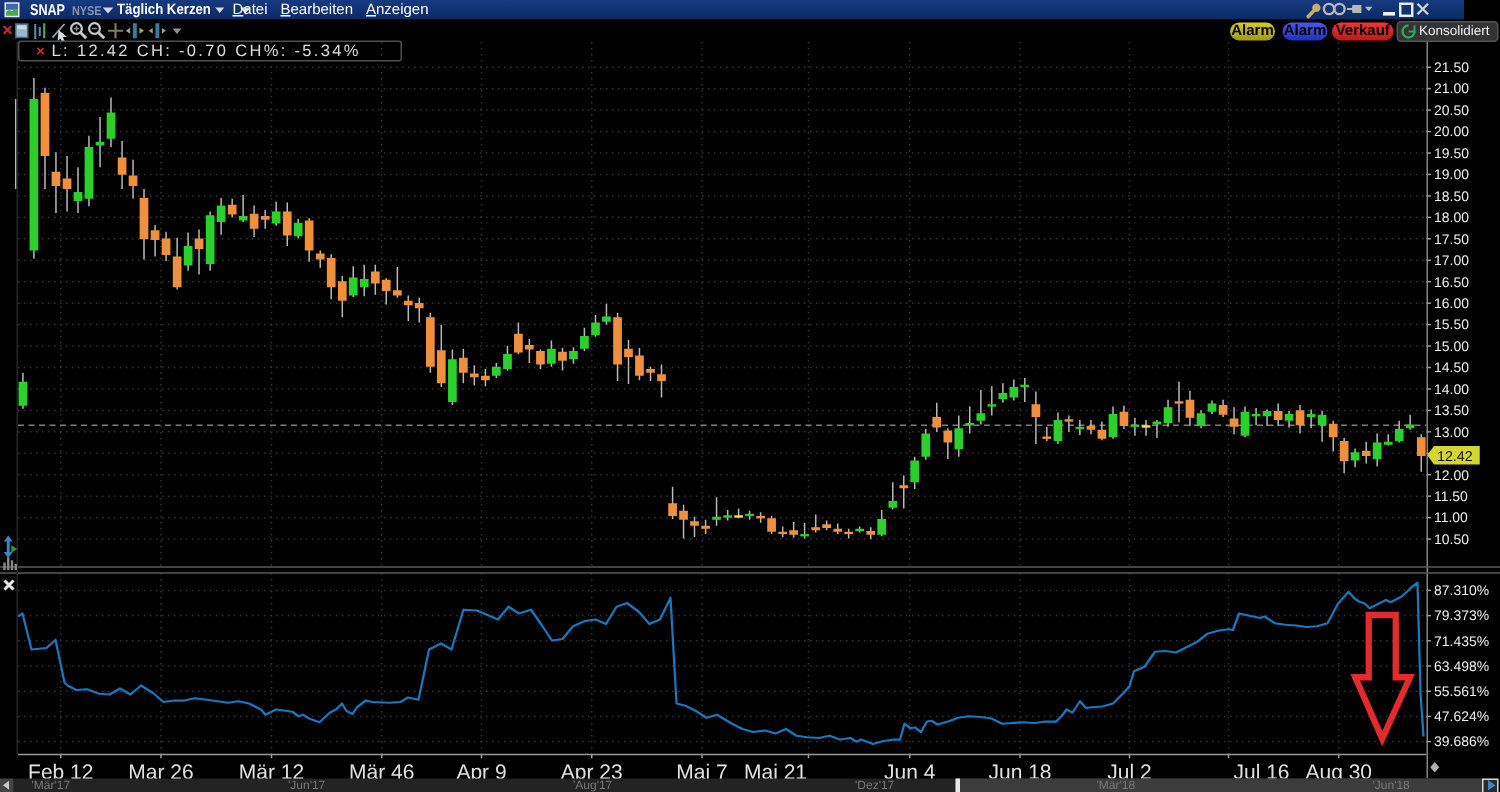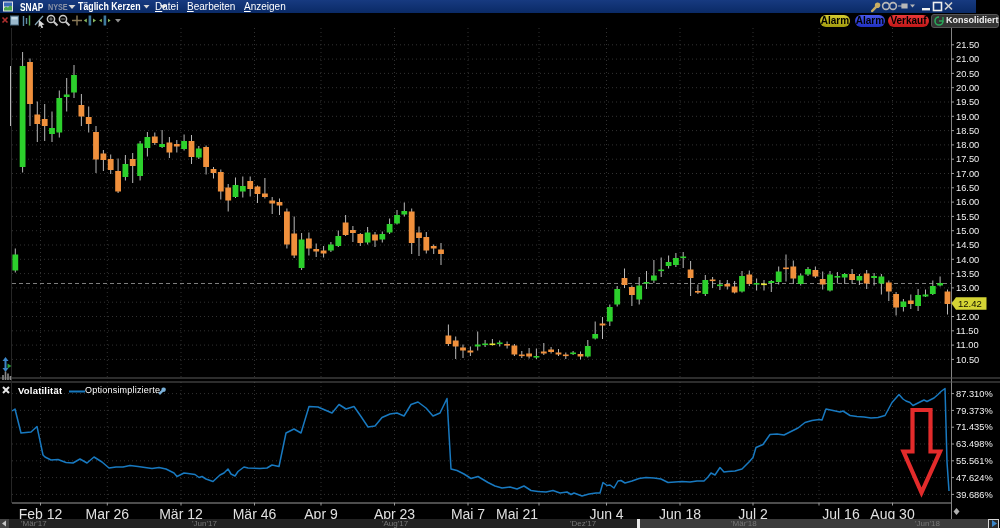--- a/index.html
+++ b/index.html
@@ -466,40 +466,31 @@
       <path d="M115 19 l6 0 l-3 3.6 z" fill="#909090"></path>
     </svg>
 <div class="pill" style="left:820px;width:30px;background:linear-gradient(#d3ca30,#a29a0e)">Alarm</div>
 <div class="pill" style="left:855px;width:30px;background:linear-gradient(#4858e8,#2030c0)">Alarm</div>
 <div class="pill" style="left:888px;width:41px;background:linear-gradient(#e83838,#c01818)">Verkauf</div>
 <div class="abs" style="left:931px;top:13.5px;width:68px;height:14px;background:#333;border:1px solid #555;border-radius:3px"></div>
 <svg class="abs" width="14" height="14" style="left:932px;top:13.5px">
       <path d="M7 3 a4 4 0 1 0 4 4" fill="none" stroke="#2aa85a" stroke-width="1.6"></path>
       <path d="M11 3 l0 4 l-4 0" fill="none" stroke="#2aa85a" stroke-width="1.3"></path>
     </svg>
-<span class="abs" style="left:946px;top:15px;font-size:9px;font-weight:bold;color:#f0f0f0">Konsolidiert</span>
-
+<span class="abs" style="left:946px;top:15px;font-size:9px;font-weight:normal;color:#f0f0f0">Konsolidiert</span>
+
+<div class="abs" id="infobox"><span style="color:#c03030;font-weight:bold;margin-left:11px;font-size:10px">×</span><span style="margin-left:3px">L: 12.42 CH: -0.70 CH%: -5.34%</span></div>
 
 <svg width="12" height="400" style="position:absolute;left:0;top:0">
       <path d="M5.5 357 l3 4 h-2 v7 h2 l-3 4 l-3-4 h2 v-7 h-2 z" fill="#3c86c8"></path>
       <path d="M7.5 363.5 l4 2.5 l-4 2.5 z" fill="#2c9e3e"></path>
       <path d="M3 380 v-5 M5.5 380 v-8.5 M8 380 v-6.5 M10.5 380 v-4" stroke="#8a8a8a" stroke-width="1.6"></path>
       <path d="M3 387 l6 6 M9 387 l-6 6" stroke="#e8e8e8" stroke-width="2"></path>
     </svg>
 
-<div class="abs" id="volhdr">
-      <b style="position:absolute;left:18px;font-size:9.5px;letter-spacing:0.2px">Volatilität</b>
-      <svg width="18" height="9" style="position:absolute;left:68px;top:3px">
-        <line x1="1" y1="4.5" x2="17" y2="4.5" stroke="#1778bd" stroke-width="2"></line>
-      </svg>
-      <span style="position:absolute;left:85px;font-size:9px;letter-spacing:0.2px">Optionsimplizierte</span>
-      <svg width="10" height="10" style="position:absolute;left:158px;top:2px">
-        <path d="M2 9 l3.2-3.2 a2.2 2.2 0 1 0 -1.7-1.7 l-3.2 3.2 z" fill="#7ab0d8"></path>
-      </svg>
-    </div>
 
 <span class="dlabel" style="left:40.5px;transform:translateX(-50%)">Feb 12</span>
     <span class="dlabel" style="left:107.3px;transform:translateX(-50%)">Mar 26</span>
     <span class="dlabel" style="left:181px;transform:translateX(-50%)">Mär 12</span>
     <span class="dlabel" style="left:254.5px;transform:translateX(-50%)">Mär 46</span>
     <span class="dlabel" style="left:321px;transform:translateX(-50%)">Apr 9</span>
     <span class="dlabel" style="left:394.5px;transform:translateX(-50%)">Apr 23</span>
     <span class="dlabel" style="left:468px;transform:translateX(-50%)">Mai 7</span>
     <span class="dlabel" style="left:517px;transform:translateX(-50%)">Mai 21</span>
     <span class="dlabel" style="left:606.5px;transform:translateX(-50%)">Jun 4</span>

